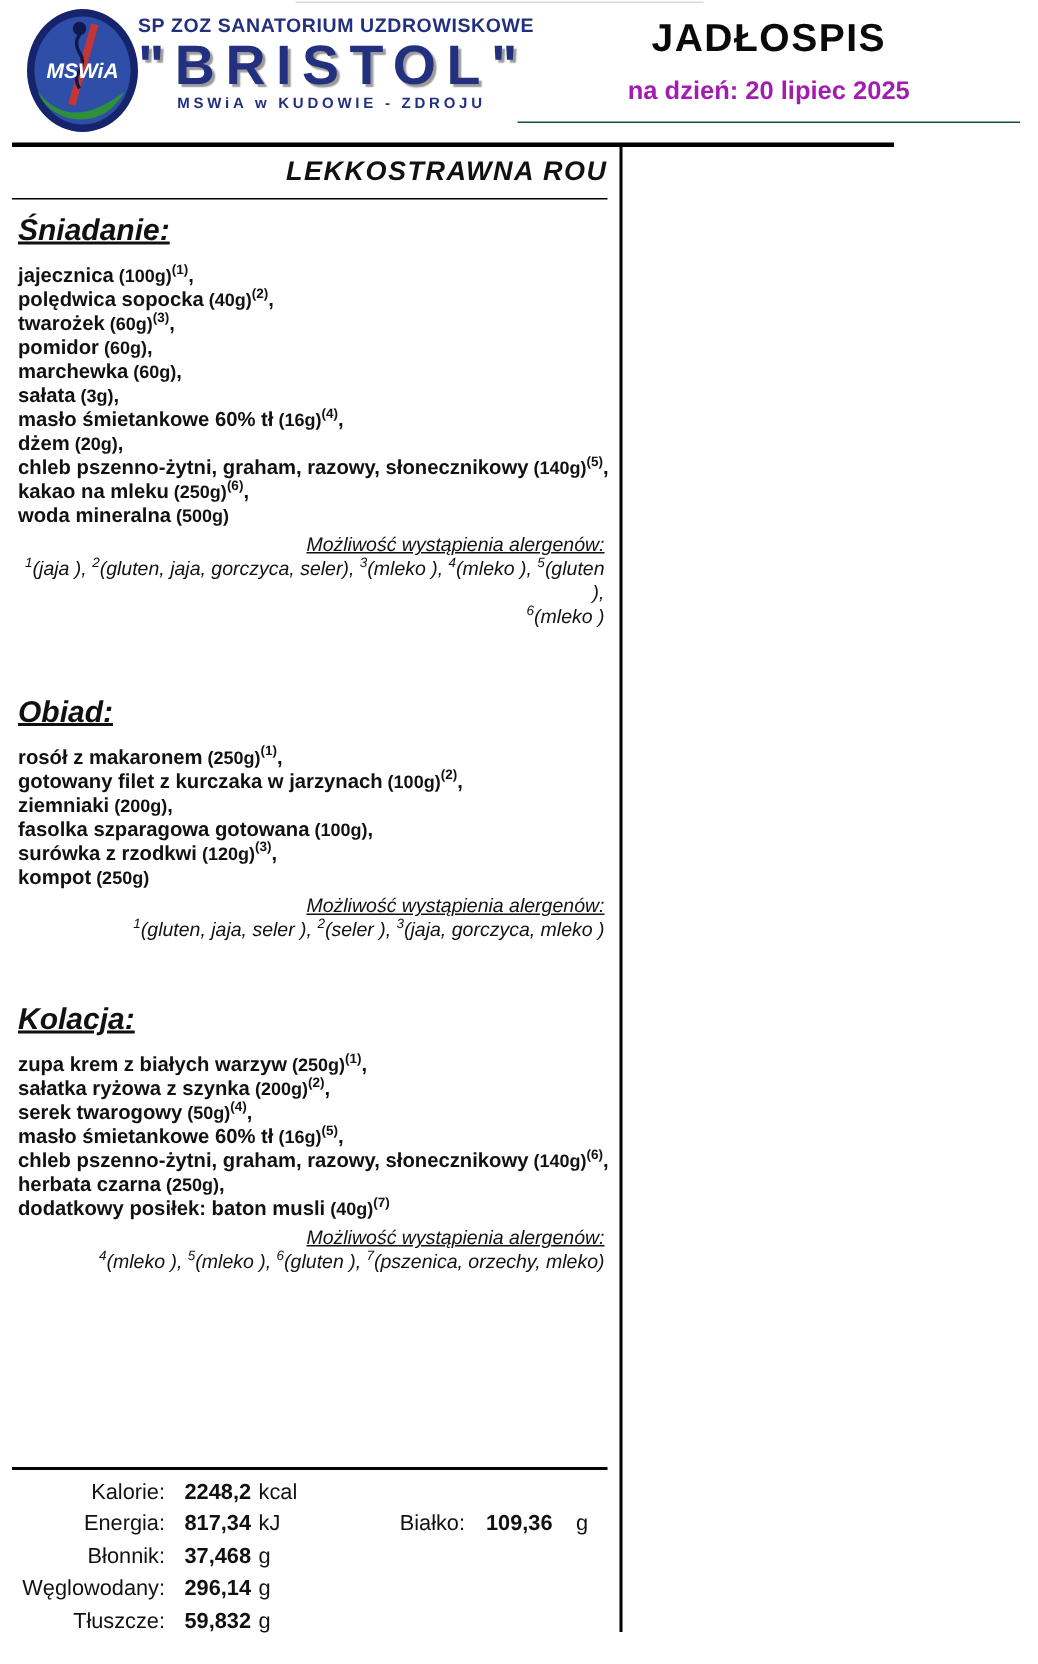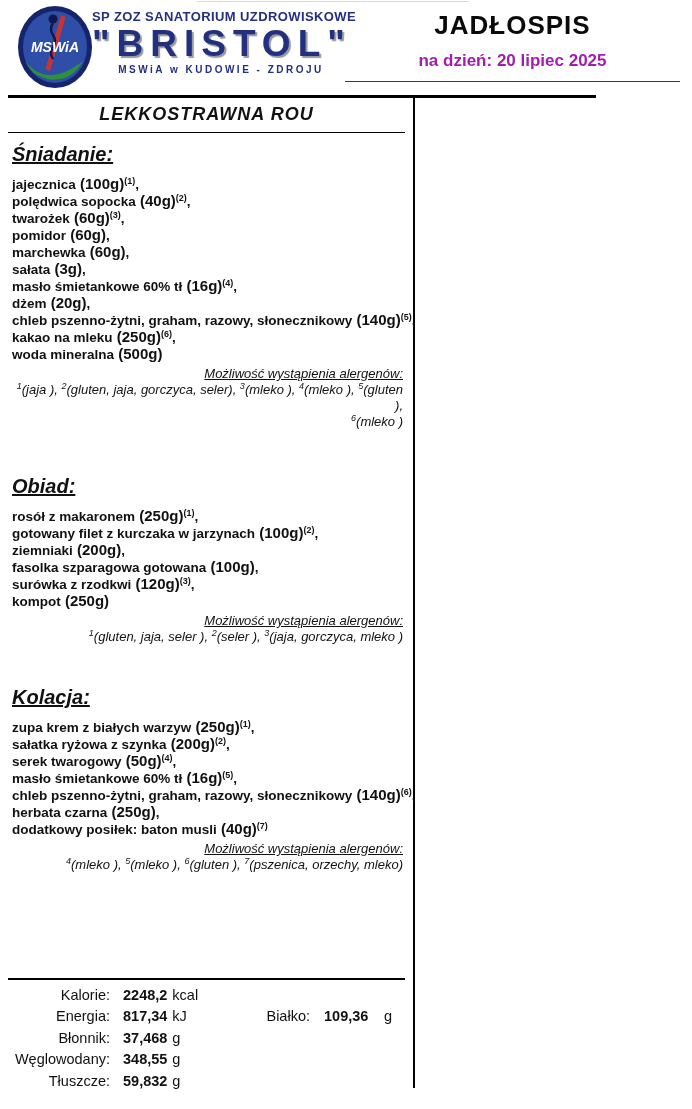--- a/index.html
+++ b/index.html
@@ -18,30 +18,30 @@
   .org-line2{font-size:10px;font-weight:bold;letter-spacing:2.5px;margin-top:2px;white-space:nowrap;}
   .title-block{position:absolute;left:345px;top:10px;width:335px;text-align:center;
                border-bottom:1px solid #14532d;padding-bottom:10px;}
   .doc-title{font-size:26px;font-weight:bold;letter-spacing:1px;color:#0a0a0a;}
   .doc-date{font-size:17px;font-weight:bold;margin-top:10px;color:#a21caf;}
   
   .thick-line{position:absolute;left:8px;top:95px;width:588px;height:3px;background:#000;}
   .vline{position:absolute;left:413px;top:97px;width:2px;height:991px;background:#000;}
   
   .content{position:absolute;left:8px;top:100px;width:397px;}
-  .diet-title{text-align:center;font-size:18px;font-weight:bold;font-style:italic;
+  .diet-title{text-align:right;font-size:18px;font-weight:bold;font-style:italic;
               letter-spacing:1px;padding:4px 0 7px 0;border-bottom:1.5px solid #000;}
   .section{margin-top:44px;padding-left:4px;}
   .section:nth-of-type(1){margin-top:9px;}
   .section:nth-of-type(3){margin-top:40px;}
   .section-title{display:inline-block;font-size:20px;font-weight:bold;font-style:italic;
                  text-decoration:underline;line-height:24px;}
   .items{margin-top:10px;}
   .item{font-size:13.5px;font-weight:bold;line-height:16px;white-space:nowrap;}
-  .iweight{font-size:15px;font-weight:bold;}
+  .iweight{font-size:12px;font-weight:bold;}
   .item sup{font-size:9px;font-weight:bold;line-height:0;}
   .allergens{margin-top:3px;text-align:right;font-style:italic;font-size:13px;
              line-height:16px;padding-right:2px;}
   .allergen-header{text-decoration:underline;}
   .aline sup{font-size:9px;line-height:0;}
   
   .nutrition{position:absolute;left:8px;top:978px;width:397px;border-top:2px solid #000;
              padding-top:7px;font-size:14.5px;}
   .nrow{position:relative;display:flex;align-items:baseline;height:21.4px;}
   .nlabel{display:inline-block;width:102px;text-align:right;}
@@ -166,21 +166,21 @@
         <span class="side-value">109,36</span>
         <span class="side-unit">g</span>
       </div>
       <div class="nrow">
         <span class="nlabel">Błonnik:</span>
         <span class="nvalue">37,468</span>
         <span class="nunit">g</span>
       </div>
       <div class="nrow">
         <span class="nlabel">Węglowodany:</span>
-        <span class="nvalue">348,55</span>
+        <span class="nvalue">296,14</span>
         <span class="nunit">g</span>
       </div>
       <div class="nrow">
         <span class="nlabel">Tłuszcze:</span>
         <span class="nvalue">59,832</span>
         <span class="nunit">g</span>
       </div>
     </div>
 
 </div>

